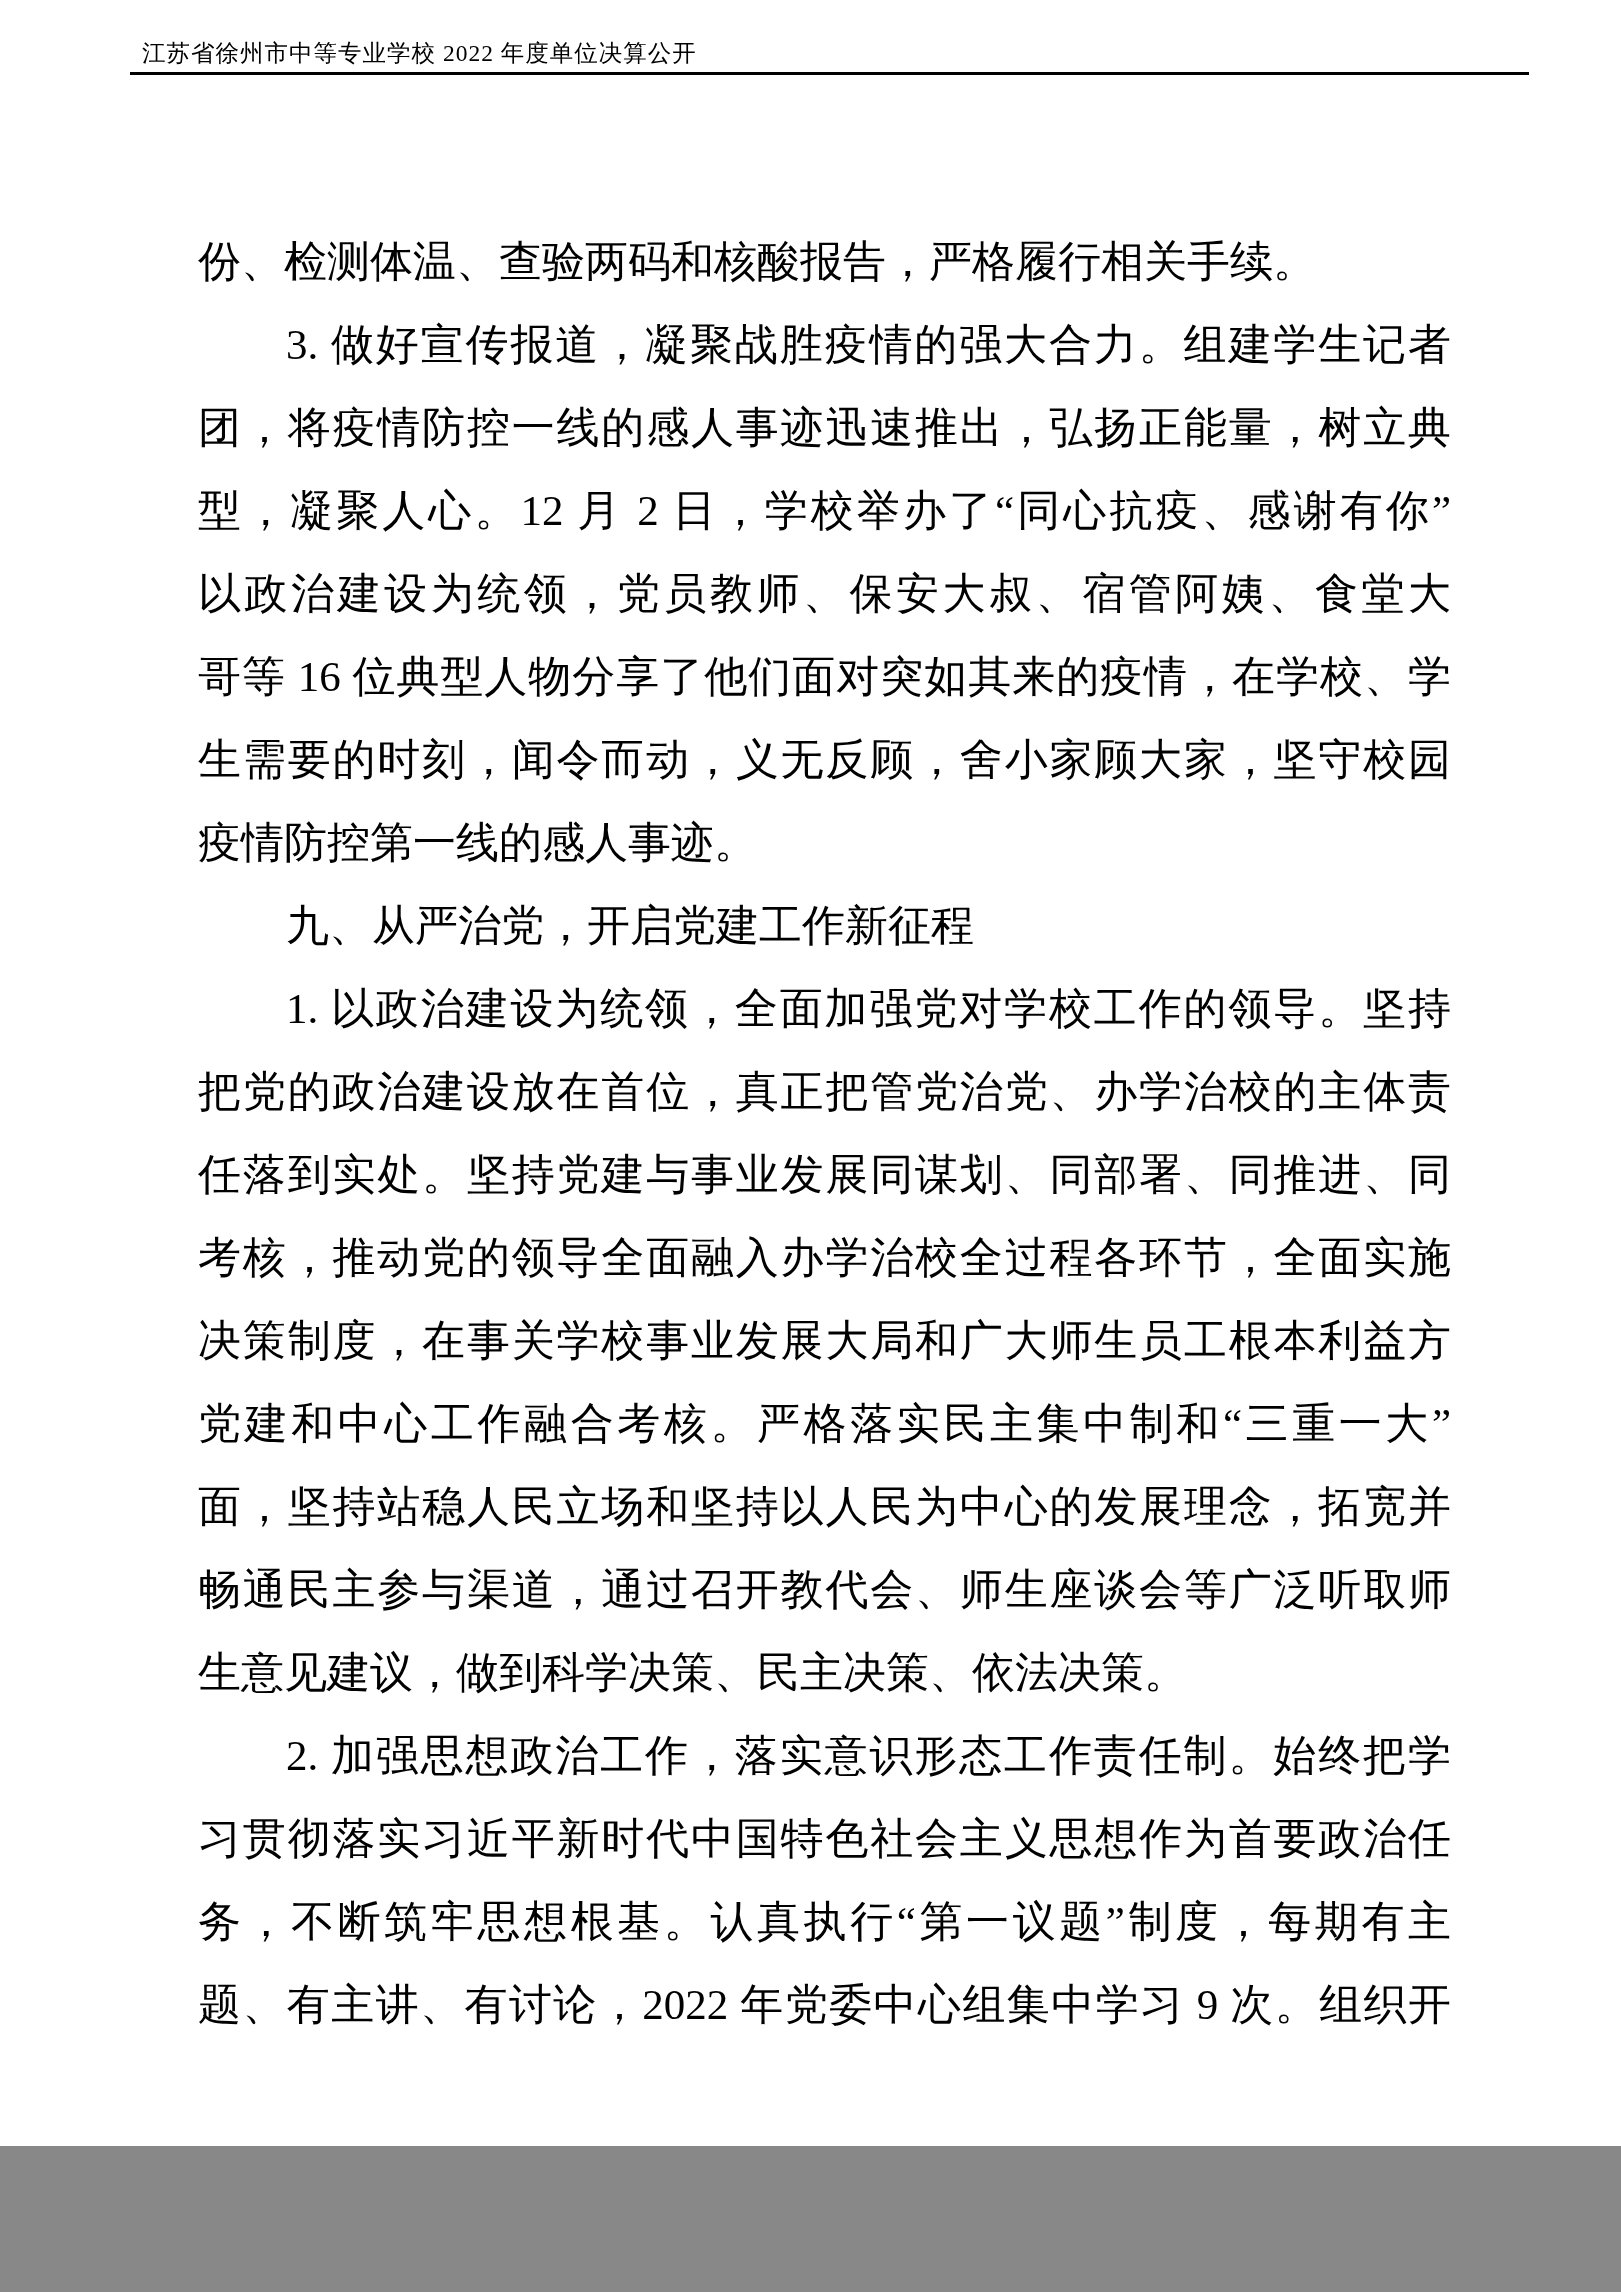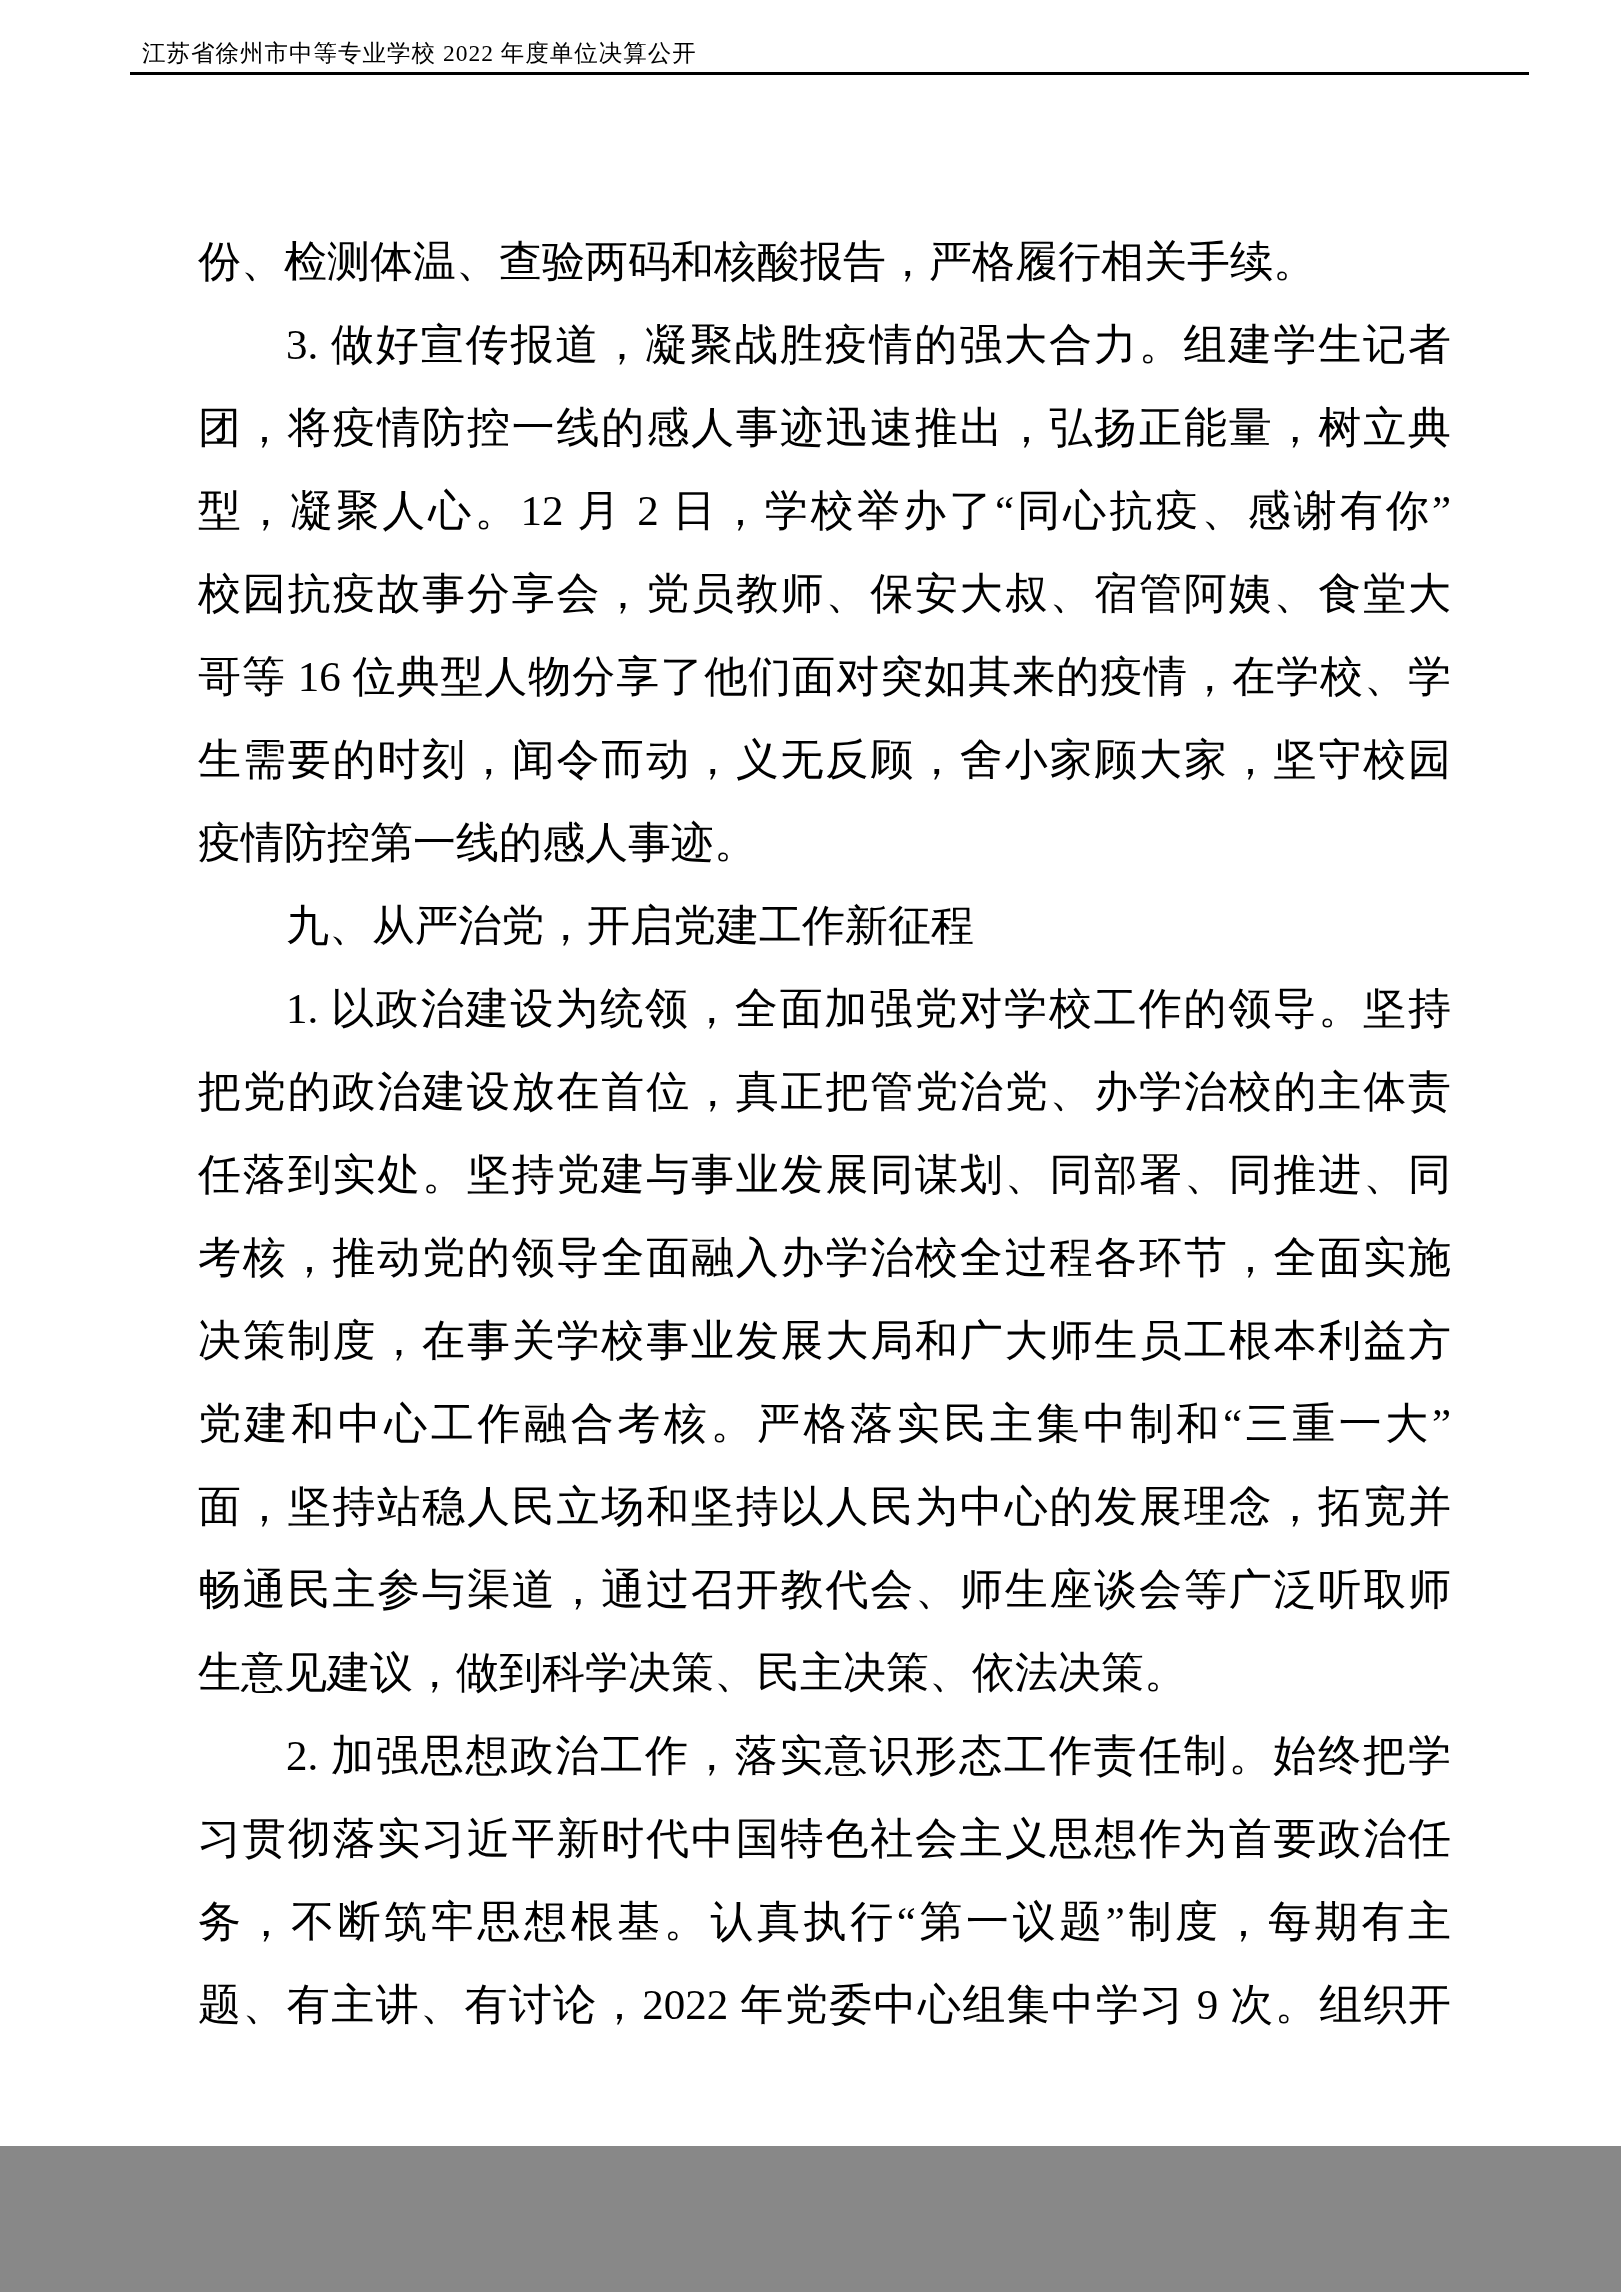--- a/index.html
+++ b/index.html
@@ -73,21 +73,21 @@
 
 <div class="page">
   <div class="header-title">江苏省徐州市中等专业学校 2022 年度单位决算公开</div>
   <div class="header-rule"></div>
 
   <div class="doc-body">
       <div class="line no-justify">份、检测体温、查验两码和核酸报告，严格履行相关手续。</div>
       <div class="line indent">3. 做好宣传报道，凝聚战胜疫情的强大合力。组建学生记者</div>
       <div class="line">团，将疫情防控一线的感人事迹迅速推出，弘扬正能量，树立典</div>
       <div class="line">型，凝聚人心。12 月 2 日，学校举办了“同心抗疫、感谢有你”</div>
-      <div class="line">校园抗疫故事分享会，党员教师、保安大叔、宿管阿姨、食堂大</div>
+      <div class="line">以政治建设为统领，党员教师、保安大叔、宿管阿姨、食堂大</div>
       <div class="line">哥等 16 位典型人物分享了他们面对突如其来的疫情，在学校、学</div>
       <div class="line">生需要的时刻，闻令而动，义无反顾，舍小家顾大家，坚守校园</div>
       <div class="line no-justify">疫情防控第一线的感人事迹。</div>
       <div class="line indent no-justify">九、从严治党，开启党建工作新征程</div>
       <div class="line indent">1. 以政治建设为统领，全面加强党对学校工作的领导。坚持</div>
       <div class="line">把党的政治建设放在首位，真正把管党治党、办学治校的主体责</div>
       <div class="line">任落到实处。坚持党建与事业发展同谋划、同部署、同推进、同</div>
       <div class="line">考核，推动党的领导全面融入办学治校全过程各环节，全面实施</div>
       <div class="line">决策制度，在事关学校事业发展大局和广大师生员工根本利益方</div>
       <div class="line">党建和中心工作融合考核。严格落实民主集中制和“三重一大”</div>

